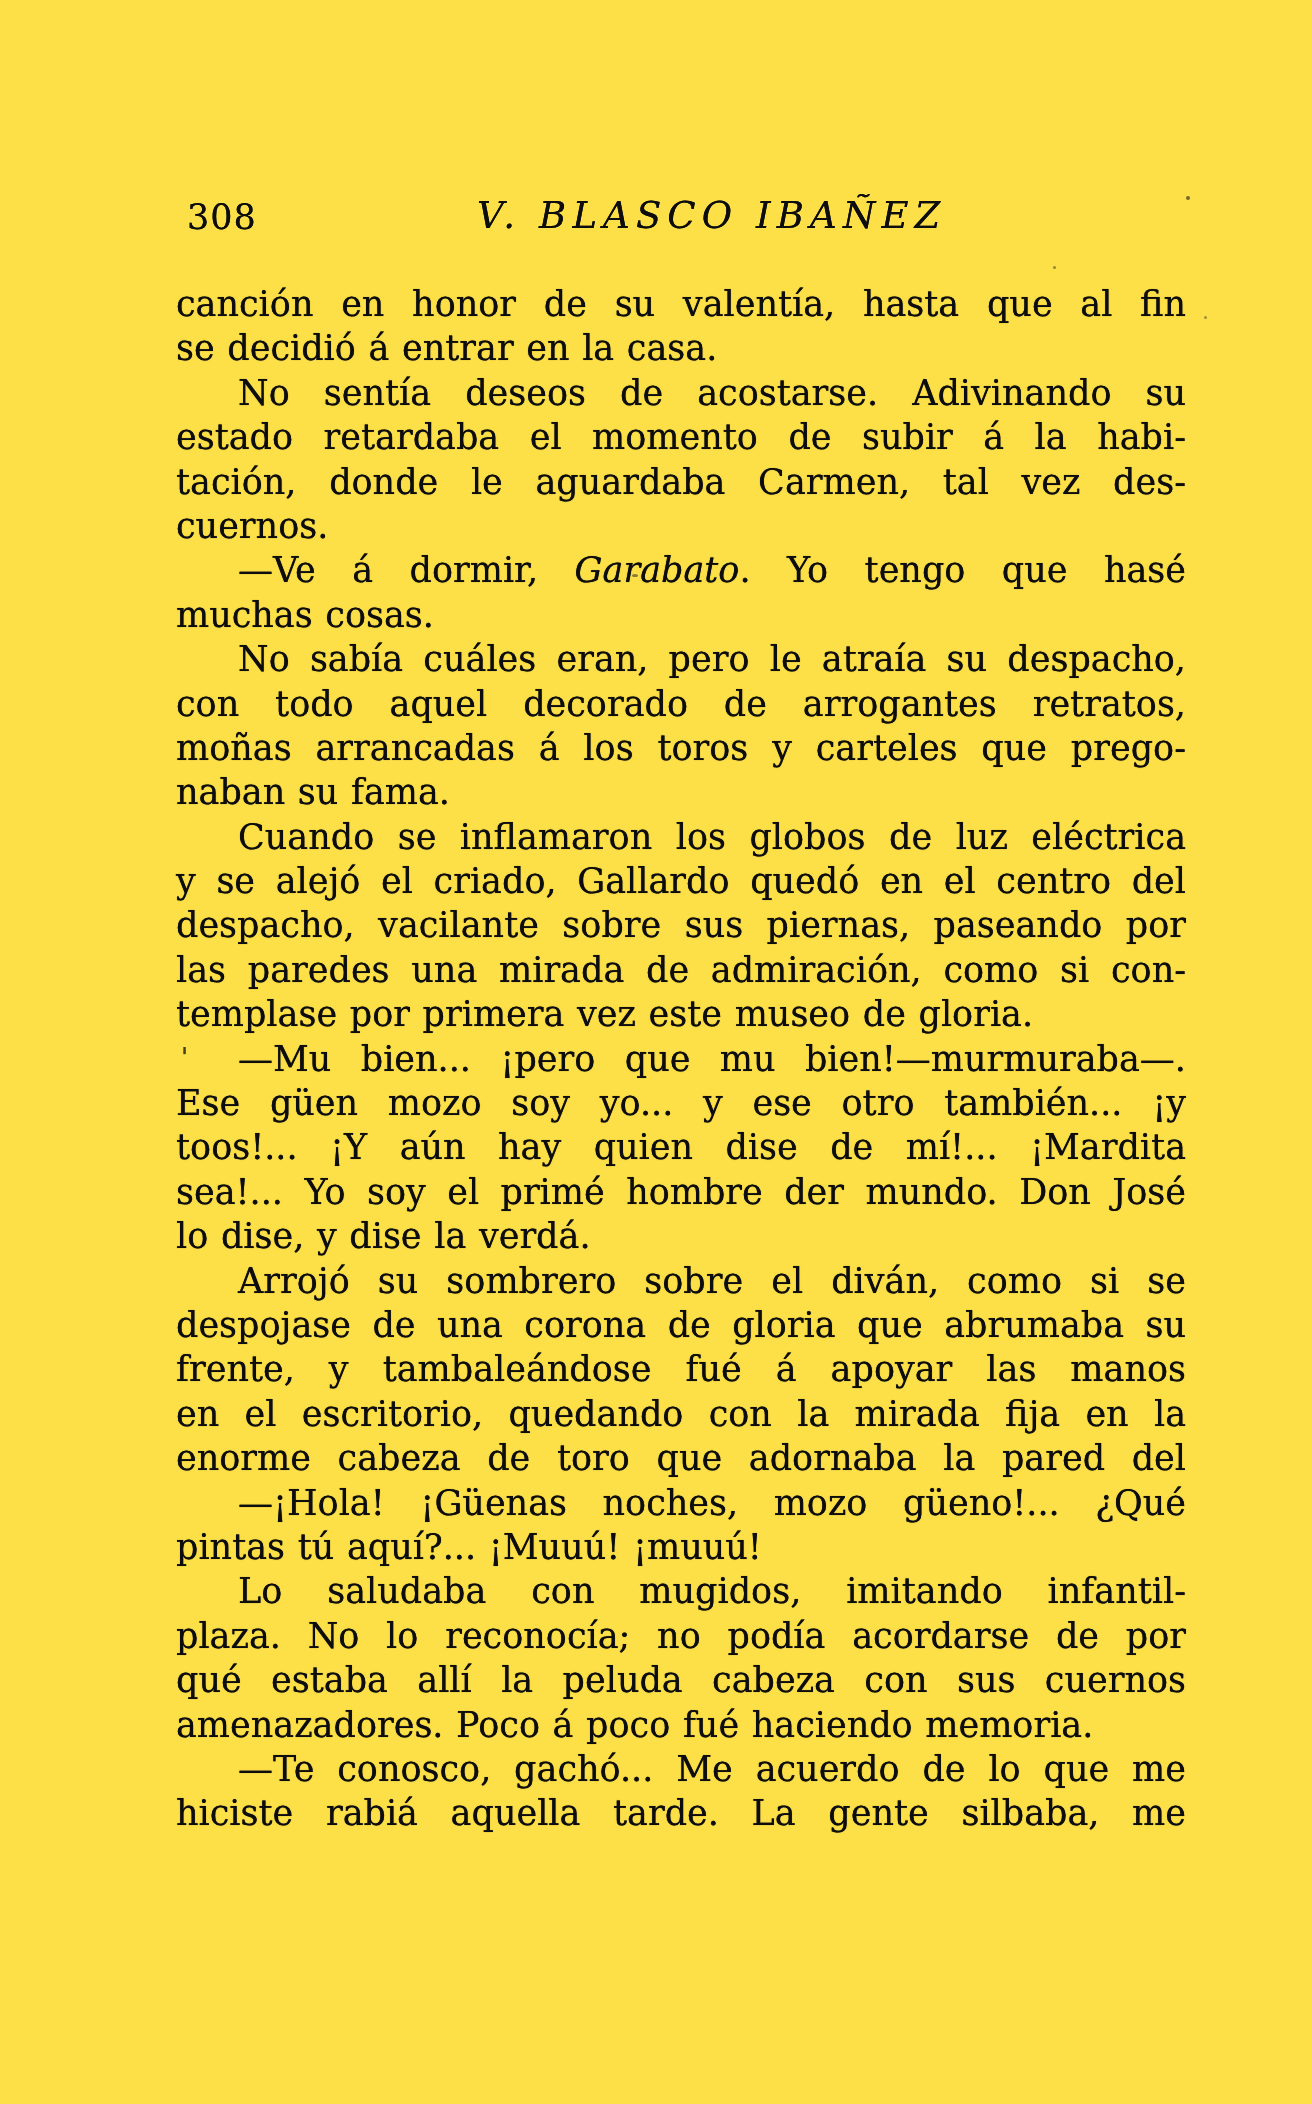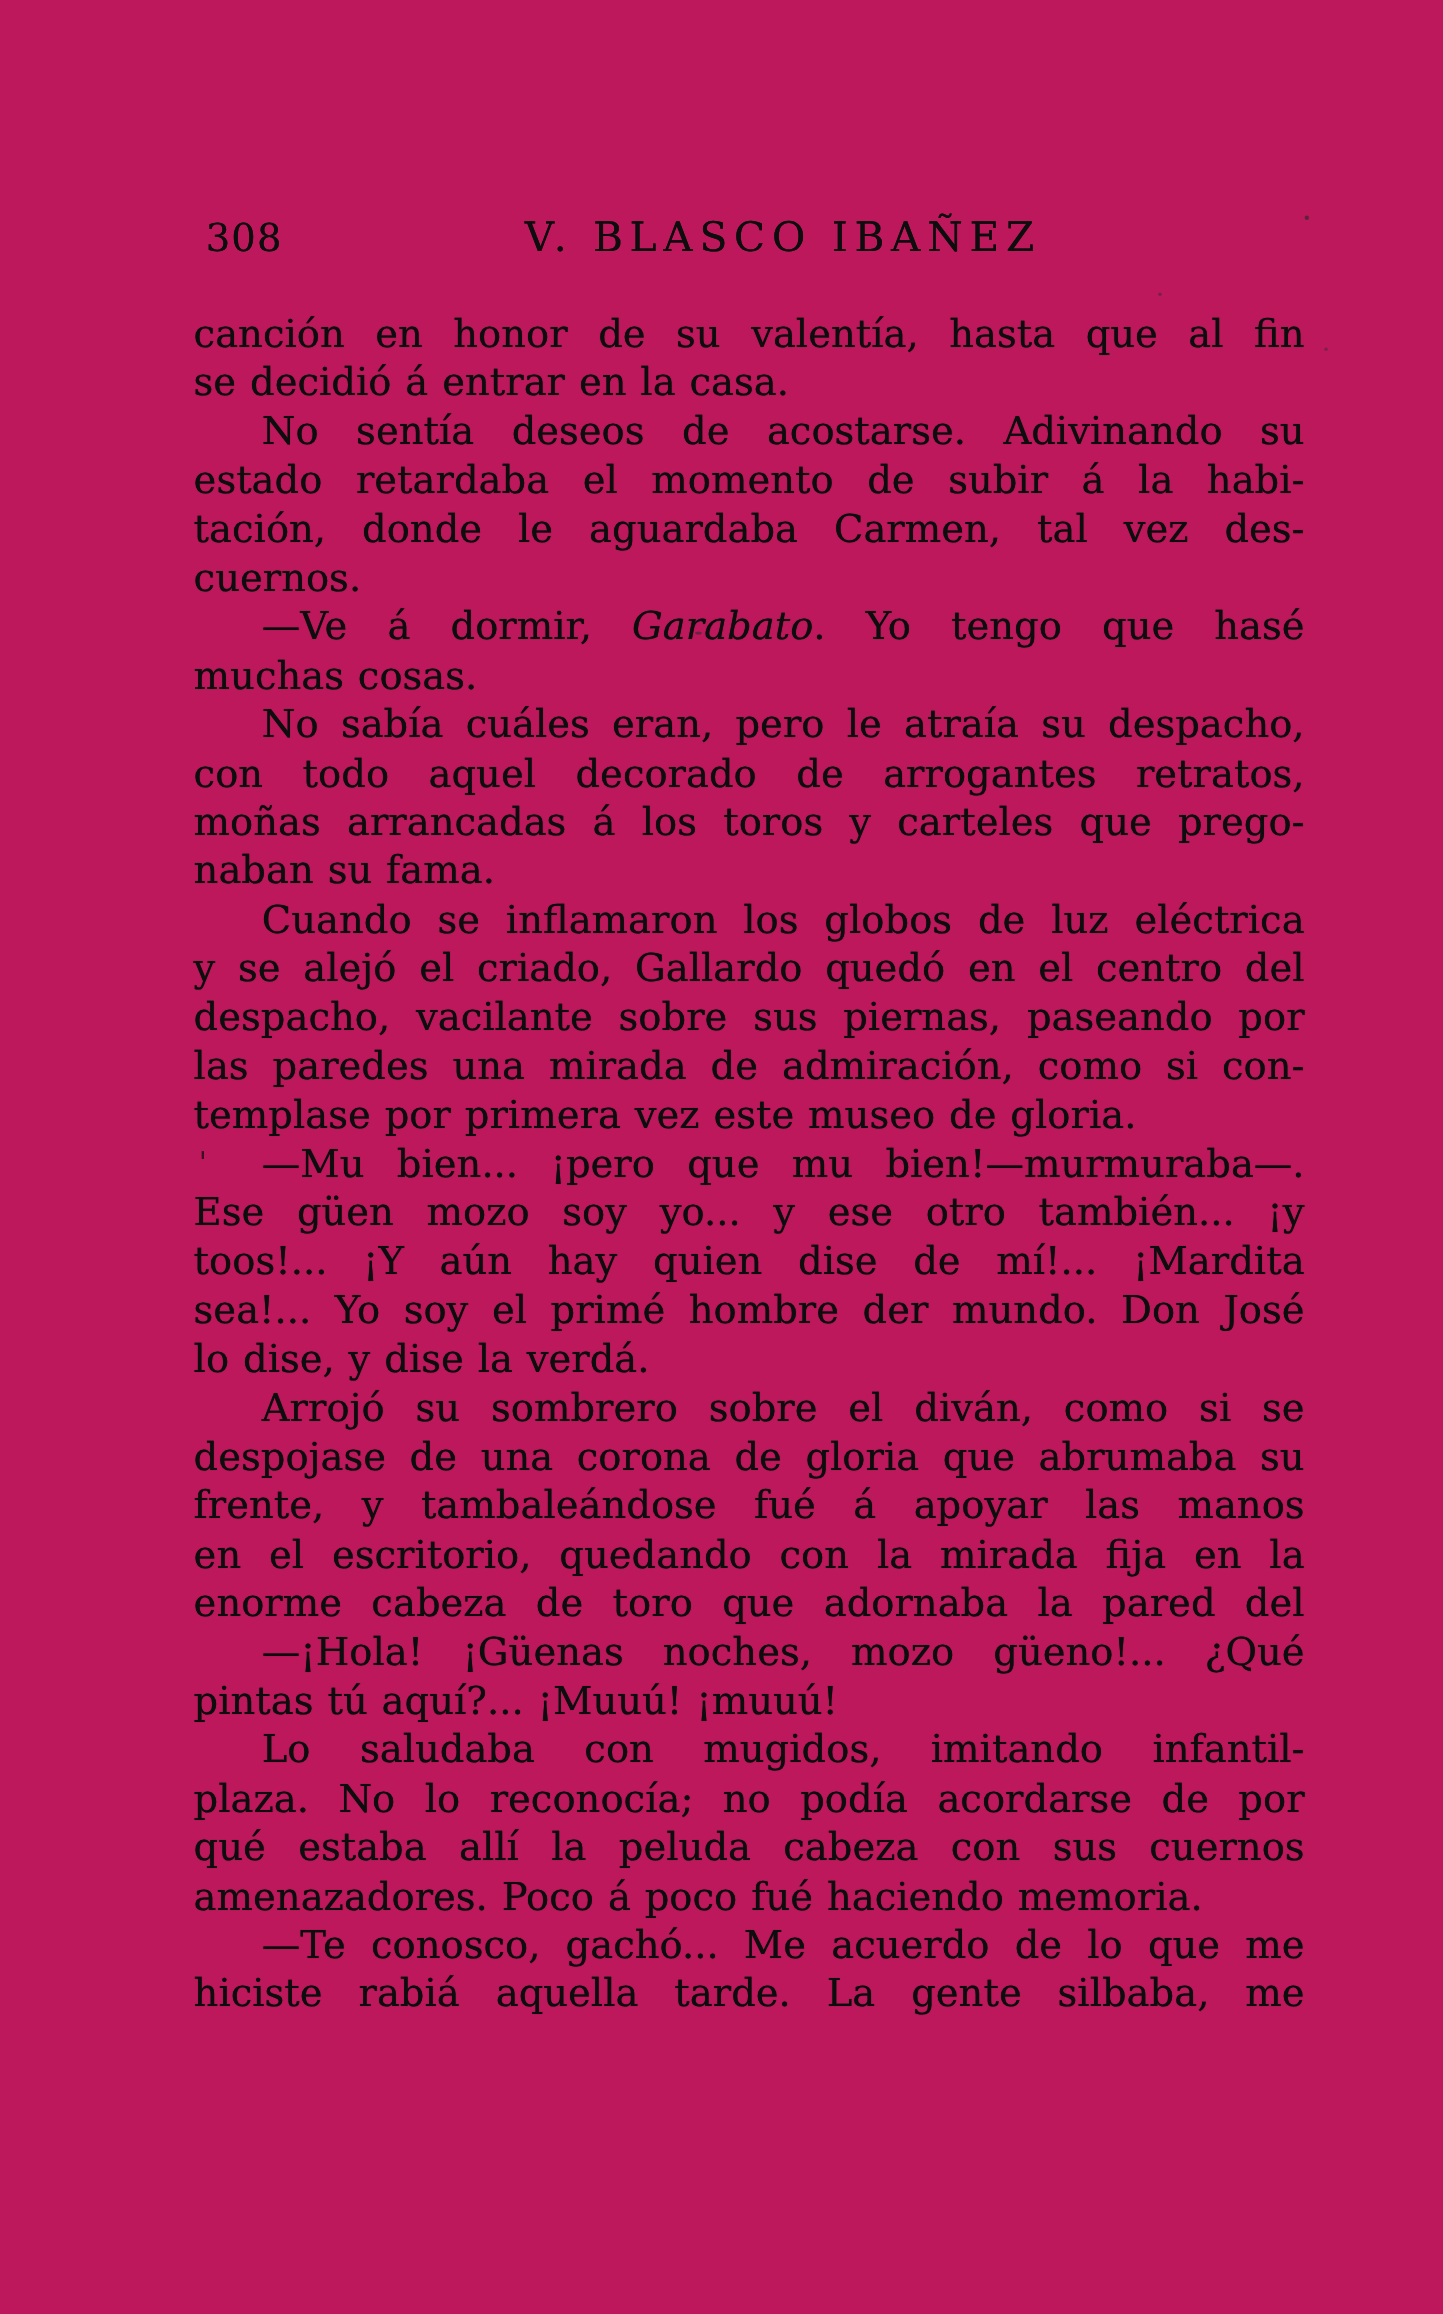--- a/index.html
+++ b/index.html
@@ -10,36 +10,37 @@
     position: relative;
     font-family: "DejaVu Serif", serif;
     color: #0d0d0d;
     overflow: hidden;
   }
   .page {
     position: absolute;
     left: 0; top: 0;
     width: 1312px;
     height: 2104px;
-    background: #be185d;
+    background: #fde047;
   }
   .pagenum {
     position: absolute;
     left: 187px;
     top: 197px;
     font-size: 35px;
     letter-spacing: 1px;
     text-shadow: 0 0 0.6px #111;
     white-space: nowrap;
   }
   .running-title {
     position: absolute;
     left: 477px;
     top: 194px;
     font-size: 37px;
+    font-style: italic;
     letter-spacing: 0.165em;
     text-shadow: 0 0 0.6px #111;
     white-space: nowrap;
   }
   .body-col {
     position: absolute;
     left: 176px;
     top: 282px;
     width: 1010px;
   }

